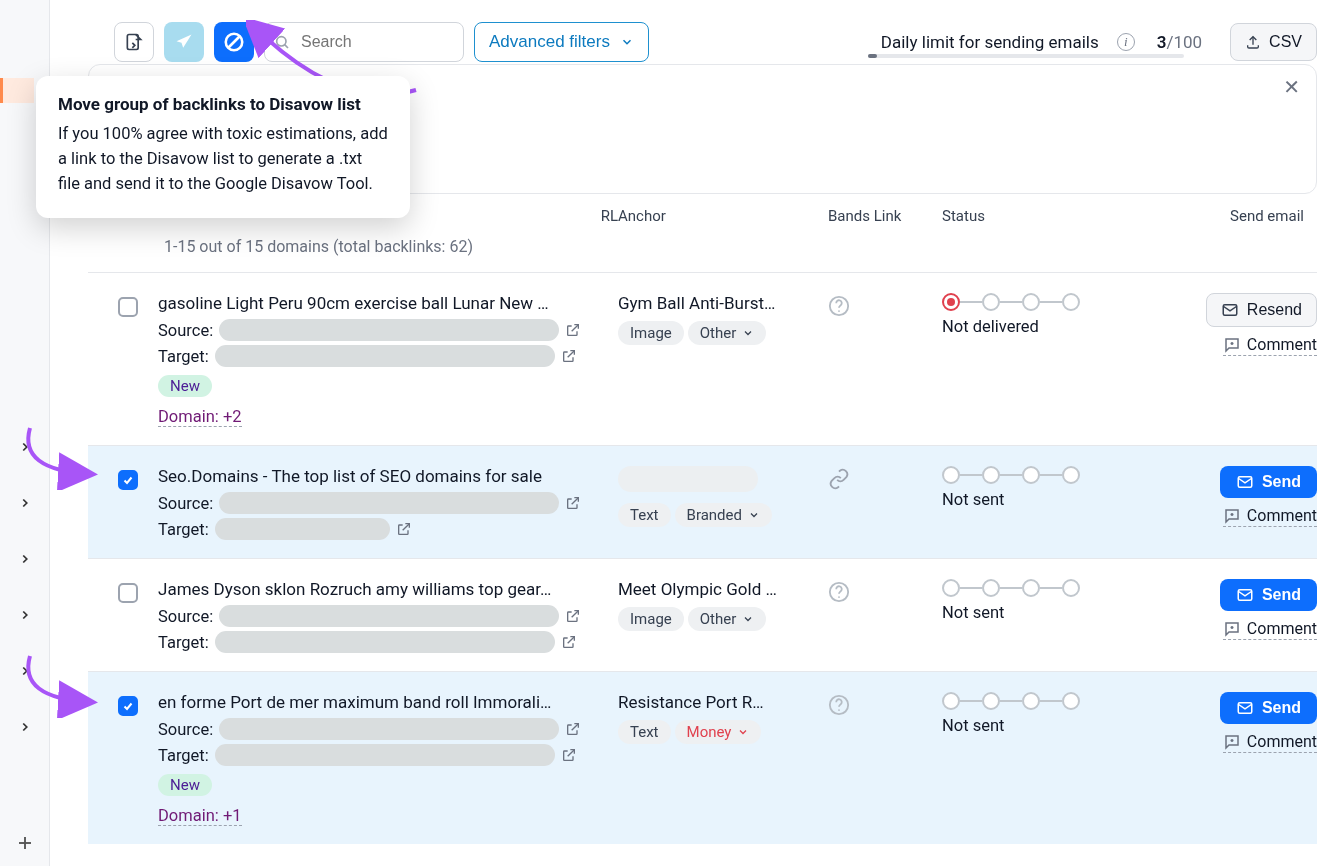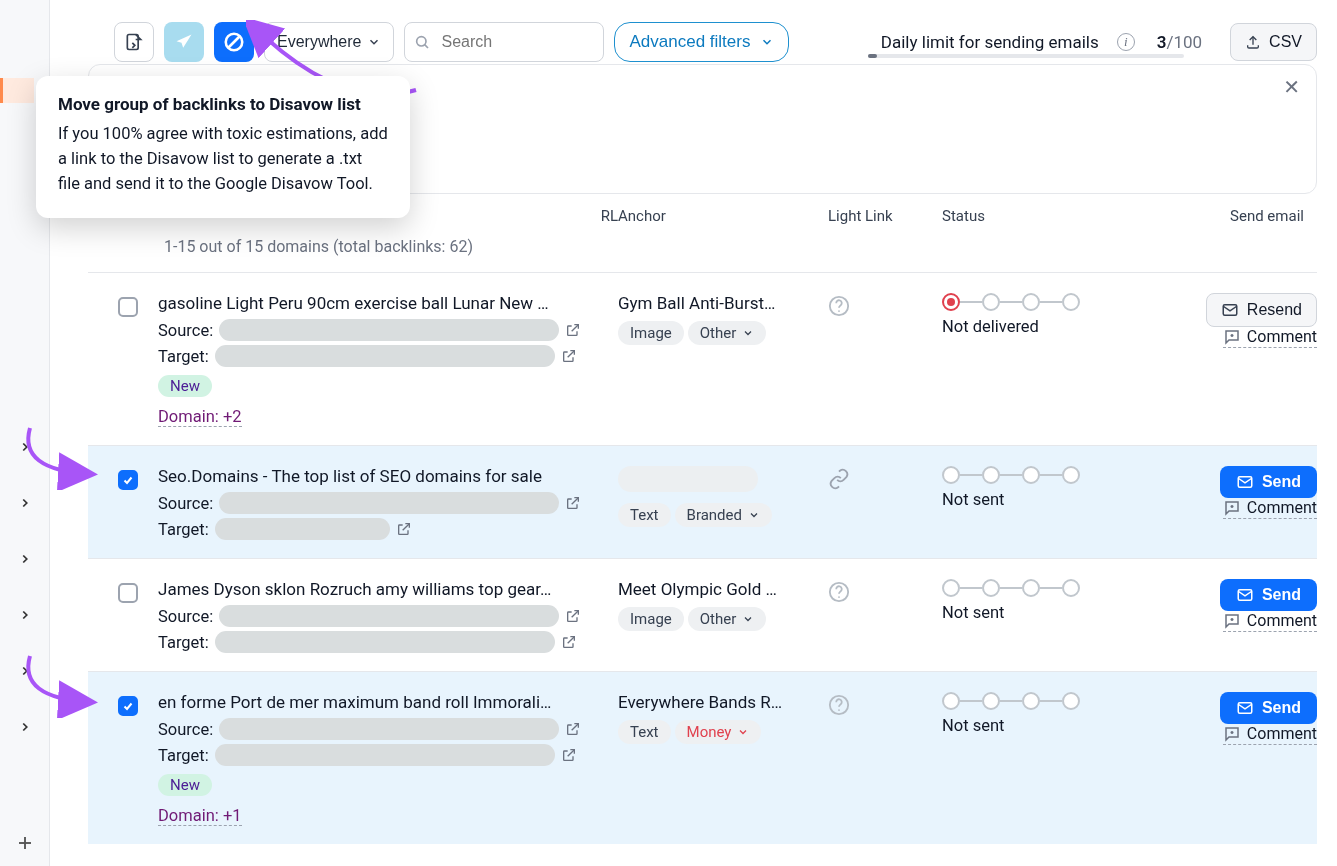--- a/index.html
+++ b/index.html
@@ -10,21 +10,21 @@
 .sb-plus { margin: 0 0 14px 16px; color: #555; }
 .active-strip { position: absolute; left: 0; top: 78px; width: 34px; height: 25px; background: #ffeadf; border-left: 3px solid #ff8a4c; }
 .toolbar { position: absolute; left: 114px; top: 22px; right: 20px; display: flex; align-items: center; gap: 10px; }
 .tb-btn { width: 40px; height: 40px; border-radius: 8px; display: inline-flex; align-items: center; justify-content: center; border:1px solid #d1d5db; background:#fff; }
 .tb-btn.tp { background:#a8dcef; border:none; }
 .tb-btn.disavow { background:#0d6efd; border:none; }
 .scope-sel { height:40px; padding:0 12px; border:1px solid #d1d5db; border-radius:8px; display:inline-flex; align-items:center; gap:6px; font-size:16px; color:#1f2937; background:#fff;}
 .search-wrap { position:relative; }
 .search-input { height:40px; width:200px; border:1px solid #d1d5db; border-radius:8px; padding:0 12px 0 36px; font-size:16px; color:#374151;}
 .search-ic { position:absolute; left:10px; top:12px; color:#9ca3af;}
-.adv-filters { height:40px; border:1px solid #1e90cf; color:#0c7abf; border-radius:16px; padding:0 14px; display:inline-flex; align-items:center; gap:10px; font-size:17px; background:#fff;}
+.adv-filters { height:40px; border:1px solid #1e90cf; color:#0c7abf; border-radius:8px; padding:0 14px; display:inline-flex; align-items:center; gap:10px; font-size:17px; background:#fff;}
 .spacer { flex:1; }
 .limit-txt { font-size:17px; color:#111827; margin-right:8px;}
 .limit-info { width:18px; height:18px; border-radius:50%; border:1px solid #9ca3af; display:inline-flex; align-items:center; justify-content:center; font-style:italic; font-family:serif; font-size:13px; color:#6b7280; margin-right:12px;}
 .limit-count { font-size:17px; font-weight:600; margin-right:18px;}
 .limit-count .muted { color:#6b7280; font-weight:400;}
 .csv-btn { height:38px; border:1px solid #d1d5db; background:#f5f6f8; border-radius:8px; padding:0 14px; display:inline-flex; align-items:center; gap:8px; font-size:16px; color:#111827; font-weight:500;}
 .progress-bar { position:absolute; left:868px; top:54px; width:316px; height:4px; background:#e5e7eb; border-radius:2px;}
 .progress-bar .fill { width:3%; height:100%; background:#6b7280; border-radius:2px;}
 .content-panel { position:absolute; left:88px; top:64px; right:20px; border:1px solid #e5e7eb; border-radius:12px; padding:18px 20px; min-height:130px; }
 .panel-close { position:absolute; right:16px; top:10px; color:#6b7280; font-size:20px; background:none; border:none; cursor:pointer;}
@@ -61,21 +61,21 @@
 .pill { display:inline-flex; align-items:center; gap:6px; background:#eef0f2; border-radius:14px; padding:3px 12px; font-size:15px; color:#374151; margin-right:4px;}
 .pill.money { color:#e0414e; }
 .col-access { width:114px; padding-top:2px; color:#9ca3af;}
 .col-status { flex:1; }
 .steps { display:flex; align-items:center; gap:0; margin-bottom:6px;}
 .step-dot { width:18px; height:18px; border:2px solid #c1c7cd; border-radius:50%; background:#fff;}
 .step-dot.red { border-color:#e0414e; position:relative;}
 .step-dot.red::after { content:""; position:absolute; inset:3px; background:#e0414e; border-radius:50%;}
 .step-line { width:22px; height:2px; background:#c1c7cd;}
 .status-txt { font-size:16.5px; color:#111827; margin-top:4px;}
-.col-actions { width:130px; display:flex; flex-direction:column; align-items:flex-end; gap:0;}
+.col-actions { width:130px; display:flex; flex-direction:column; align-items:flex-end; gap:8px;}
 .btn-send { background:#0d6efd; color:#fff; border:none; border-radius:8px; padding:7px 16px; font-size:16px; font-weight:600; display:inline-flex; gap:8px; cursor:pointer;}
 .btn-resend { background:#f5f6f8; color:#111827; border:1px solid #d1d5db; border-radius:8px; padding:7px 14px; font-size:16px; font-weight:500; display:inline-flex; align-items:center; gap:8px; cursor:pointer;}
 .comment-link { display:inline-flex; align-items:center; gap:6px; font-size:16px; color:#111827; text-decoration:none; border-bottom:1px dashed #9ca3af; padding-bottom:1px;}
 svg { display:block; }
 .arrow-svg { position:absolute; pointer-events:none; }
 </style>
 </head>
 <body>
 
 <div class="left-sidebar">
@@ -130,26 +130,20 @@
   </button>
   <button class="tb-btn tp">
     <svg width="20" height="20" viewBox="0 0 24 24" fill="#fff">
         <path d="M21 3L3 11l6 2 2 6 10-16z"></path>
       </svg>
   </button>
   <button class="tb-btn disavow">
     <svg width="22" height="22" viewBox="0 0 24 24" fill="none" stroke="#fff" stroke-width="2.8">
         <circle cx="12" cy="12" r="9"></circle>
         <line x1="6" y1="18" x2="18" y2="6"></line>
-      </svg>
-  </button>
-  <button class="scope-sel">
-    <span>Everywhere</span>
-    <svg width="14" height="14" viewBox="0 0 24 24" fill="none" stroke="#374151" stroke-width="2.5">
-        <polyline points="6,9 12,15 18,9"></polyline>
       </svg>
   </button>
   <div class="search-wrap">
     <span class="search-ic">
         <svg width="16" height="16" viewBox="0 0 24 24" fill="none" stroke="#9ca3af" stroke-width="2.5">
           <circle cx="11" cy="11" r="7"></circle>
           <line x1="21" y1="21" x2="16" y2="16"></line>
         </svg>
       </span>
     <input class="search-input" placeholder="Search" style="">
@@ -183,21 +177,21 @@
 
 <div class="tooltip">
   <h3>Move group of backlinks to Disavow list</h3>
   <p>If you 100% agree with toxic estimations, add a link to the Disavow list to generate a .txt file and send it to the Google Disavow Tool.</p>
 </div>
 
 <div class="table-head">
   <div class="th th-checkbox-col"></div>
   <div class="th th-url" style="text-align:right;">RL</div>
   <div class="th th-anchor">Anchor</div>
-  <div class="th th-access">Light Link</div>
+  <div class="th th-access">Bands Link</div>
   <div class="th th-status">Status</div>
   <div class="th th-send">Send email</div>
 </div>
 <div class="subtext">1-15 out of 15 domains (total backlinks: 62)</div>
 
 <div class="rows" id="rows">
     <div class="row">
       <div class="col-check"><span class="chk"></span></div>
       <div class="col-url"><div class="url-title">gasoline Light Peru 90cm exercise ball Lunar New …</div><div class="st-line">
           <span>Source:</span>
@@ -411,21 +405,21 @@
           <span>Target:</span>
           <span class="gray-blob w340"></span>
           <span class="ext-ic">
             <svg width="16" height="16" viewBox="0 0 24 24" fill="none" stroke="#6b7280" stroke-width="2">
               <path d="M14 4h6v6"></path>
               <path d="M20 4L10 14"></path>
               <path d="M18 14v5a1 1 0 01-1 1H5a1 1 0 01-1-1V7a1 1 0 011-1h5"></path>
             </svg>
           </span>
         </div><span class="tag-new">New</span><br><a class="domain-link">Domain: +1</a></div>
-      <div class="col-anchor"><div class="anchor-title">Everywhere Bands R…</div><span class="pill">Text</span><span class="pill money">Money <svg width="12" height="12" viewBox="0 0 24 24" fill="none" stroke="#e0414e" stroke-width="2.5">
+      <div class="col-anchor"><div class="anchor-title">Resistance Port R…</div><span class="pill">Text</span><span class="pill money">Money <svg width="12" height="12" viewBox="0 0 24 24" fill="none" stroke="#e0414e" stroke-width="2.5">
             <polyline points="6,9 12,15 18,9"></polyline>
           </svg></span></div>
       <div class="col-access"><span><svg width="22" height="22" viewBox="0 0 24 24" fill="none" stroke="#b5bcc4" stroke-width="2">
             <circle cx="12" cy="12" r="10"></circle>
             <path d="M9 9a3 3 0 115 2c-1 1-2 1.5-2 3"></path>
             <circle cx="12" cy="17.5" r="1" fill="#b5bcc4" stroke="none"></circle>
           </svg></span></div>
       <div class="col-status">
         <div class="steps">
           <span class="step-dot"></span>

